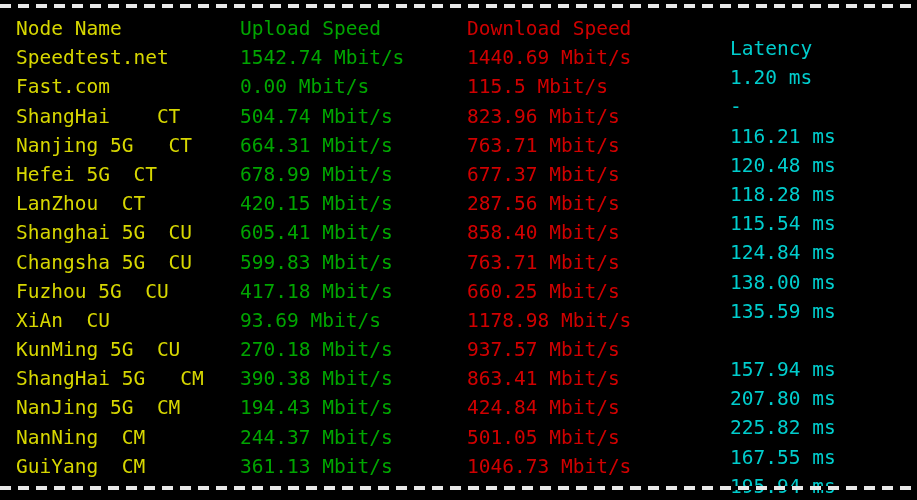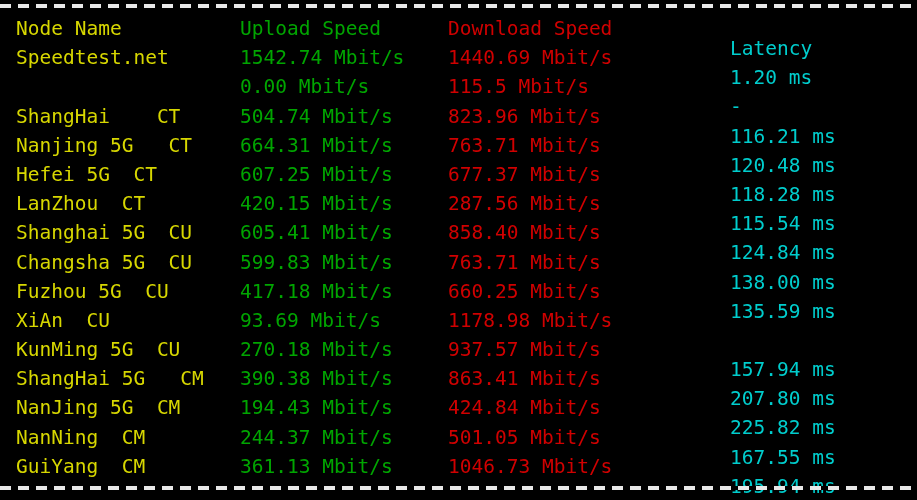--- a/index.html
+++ b/index.html
@@ -51,21 +51,21 @@
     font-size: 19.5px;
     letter-spacing: 0px;
   }
   .cell {
     position: absolute;
     white-space: pre;
     top: 0;
   }
   .c-node   { left: 16px; }
   .c-up     { left: 240px; }
-  .c-down   { left: 448px; }
+  .c-down   { left: 467px; }
   .c-lat    { left: 730px; margin-top: 20px; }
 
   .hdr .cell { color: #ffffff; }
   .row .c-node   { color: #d7d700; }
   .row .c-up     { color: #00a500; }
   .row .c-down   { color: #d00000; }
   .row .c-lat    { color: #00cdcd; }
 </style>
 </head>
 <body>
@@ -84,20 +84,21 @@
     </div>
 
     <div class="row">
       <span class="cell c-node">Speedtest.net</span>
       <span class="cell c-up">1542.74 Mbit/s</span>
       <span class="cell c-down">1440.69 Mbit/s</span>
       <span class="cell c-lat">1.20 ms</span>
     </div>
 
     <div class="row">
+      <span class="cell c-node">Fast.com</span>
       <span class="cell c-up">0.00 Mbit/s</span>
       <span class="cell c-down">115.5 Mbit/s</span>
       <span class="cell c-lat">-</span>
     </div>
 
     <div class="row">
       <span class="cell c-node">ShangHai    CT</span>
       <span class="cell c-up">504.74 Mbit/s</span>
       <span class="cell c-down">823.96 Mbit/s</span>
       <span class="cell c-lat">116.21 ms</span>
@@ -105,21 +106,21 @@
 
     <div class="row">
       <span class="cell c-node">Nanjing 5G   CT</span>
       <span class="cell c-up">664.31 Mbit/s</span>
       <span class="cell c-down">763.71 Mbit/s</span>
       <span class="cell c-lat">120.48 ms</span>
     </div>
 
     <div class="row">
       <span class="cell c-node">Hefei 5G  CT</span>
-      <span class="cell c-up">607.25 Mbit/s</span>
+      <span class="cell c-up">678.99 Mbit/s</span>
       <span class="cell c-down">677.37 Mbit/s</span>
       <span class="cell c-lat">118.28 ms</span>
     </div>
 
     <div class="row">
       <span class="cell c-node">LanZhou  CT</span>
       <span class="cell c-up">420.15 Mbit/s</span>
       <span class="cell c-down">287.56 Mbit/s</span>
       <span class="cell c-lat">115.54 ms</span>
     </div>

